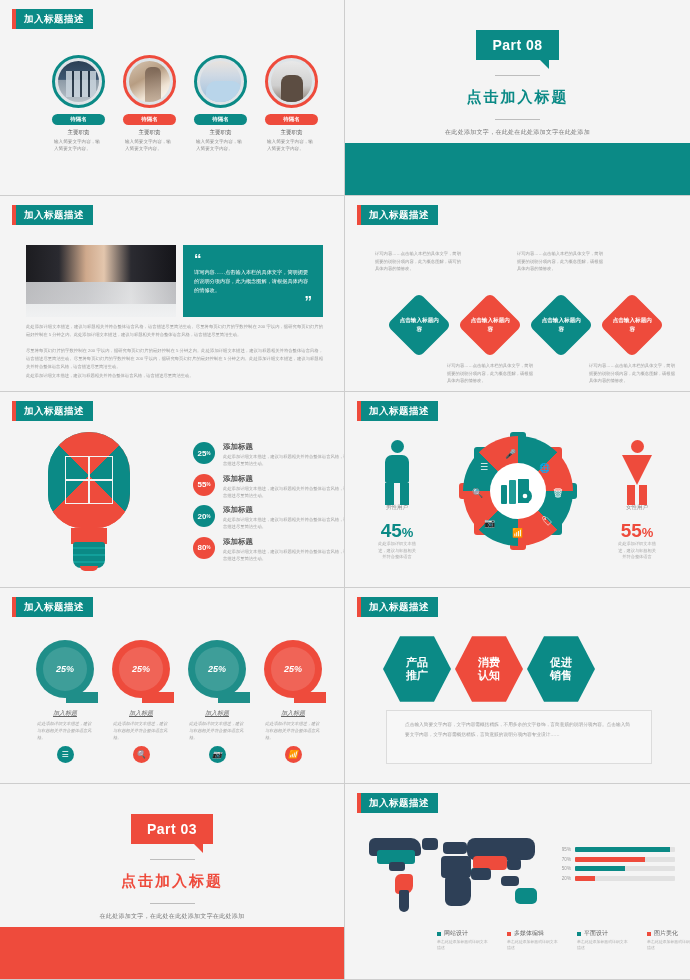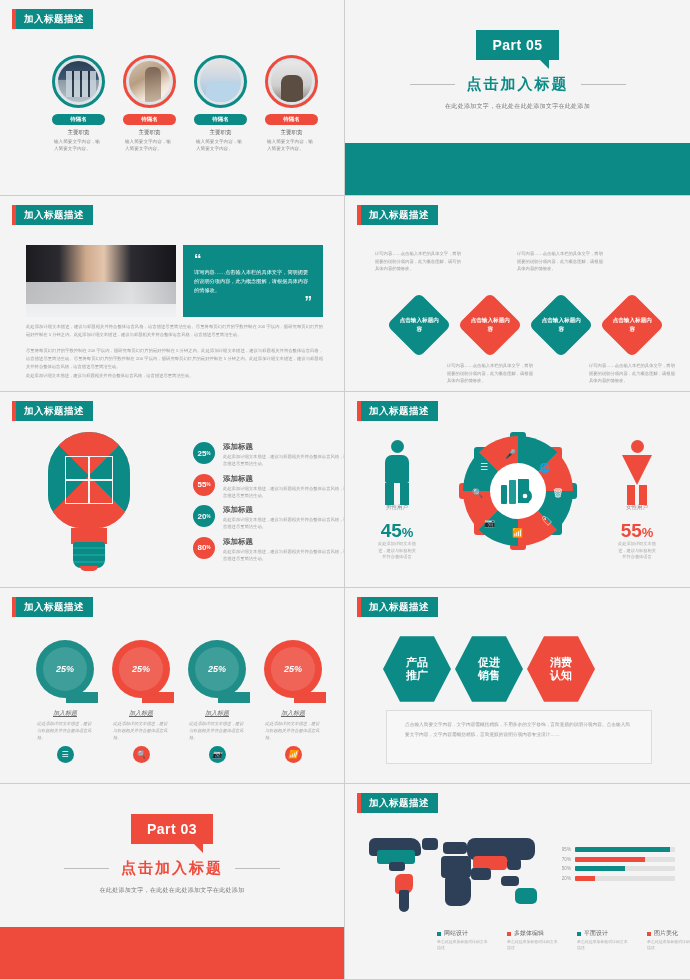--- a/index.html
+++ b/index.html
@@ -79,21 +79,21 @@
   .bubble { position: relative; padding: 7px 16px; color: #fff;
       font-size: 14px; font-weight: bold; letter-spacing: .5px; }
   .bubble.teal { background: #0b8a86; }
   .bubble.red  { background: #ee4b3c; }
   .bubble::after {
     content: ""; position: absolute; right: 10px; bottom: -9px;
     border-left: 9px solid transparent; border-right: 0 solid transparent;
     border-top: 9px solid #0b8a86;
   }
   .bubble.red::after { border-top-color: #ee4b3c; }
-  .ctitle-row { display: flex; align-items: center; gap: 12px; margin-top: 15px; }
+  .ctitle-row { display: flex; align-items: center; gap: 12px; margin-top: 15px; flex-direction: column; }
   .ctitle-row .rule { width: 45px; height: 1px; background: #bdbdbd; }
   .ctitle { font-size: 15px; font-weight: bold; color: #0b8a86; letter-spacing: 2px; }
   .ctitle.red { color: #ee4b3c; }
   .csub { margin-top: 8px; font-size: 6px; color: #777; letter-spacing: .3px; }
   .cfoot { position: absolute; left: 0; bottom: 0; width: 100%; height: 52px; background: #0b8a86; }
   .cfoot.red { background: #ee4b3c; }
 
   
   .hs-img { position: absolute; left: 26px; top: 49px; width: 150px; height: 72px;
       background: linear-gradient(180deg,#cfd2d4 0%,#a8aeb2 26%,#e2e4e5 52%,#f0f1f2 100%); }
@@ -263,21 +263,21 @@
           </div>
         <div class="nametag red">待隔名</div>
         <div class="role">主要职责</div>
         <div class="mdesc">输入简要文字内容，输入简要文字内容。</div>
       </div>
     </div>
   </div>
 
   <div class="slide">
     <div class="cover-inner">
-      <div class="bubble teal">Part 05</div>
+      <div class="bubble teal">Part 08</div>
       <div class="ctitle-row">
         <div class="rule"></div>
         <div class="ctitle">点击加入标题</div>
         <div class="rule"></div>
       </div>
       <div class="csub">在此处添加文字，在此处在此处添加文字在此处添加</div>
     </div>
     <div class="cfoot"></div>
   </div>
 
@@ -479,30 +479,30 @@
 
   <div class="slide">
     <div class="badge">加入标题描述</div>
     <div class="hexrow">
       <div class="hex t">
         <div>
             <div>产品</div>
             <div>推广</div>
           </div>
       </div>
+      <div class="hex r">
+        <div>
+            <div>消费</div>
+            <div>认知</div>
+          </div>
+      </div>
       <div class="hex t">
         <div>
             <div>促进</div>
             <div>销售</div>
-          </div>
-      </div>
-      <div class="hex r">
-        <div>
-            <div>消费</div>
-            <div>认知</div>
           </div>
       </div>
     </div>
     <div class="hbox">点击输入简要文字内容，文字内容需概括精炼，不用多余的文字修饰，言简意赅的说明分项内容。点击输入简要文字内容，文字内容需概括精炼，言简意赅的说明分项内容专业设计……</div>
   </div>
 
   <div class="slide">
     <div class="cover-inner">
       <div class="bubble red">Part 03</div>
       <div class="ctitle-row">

